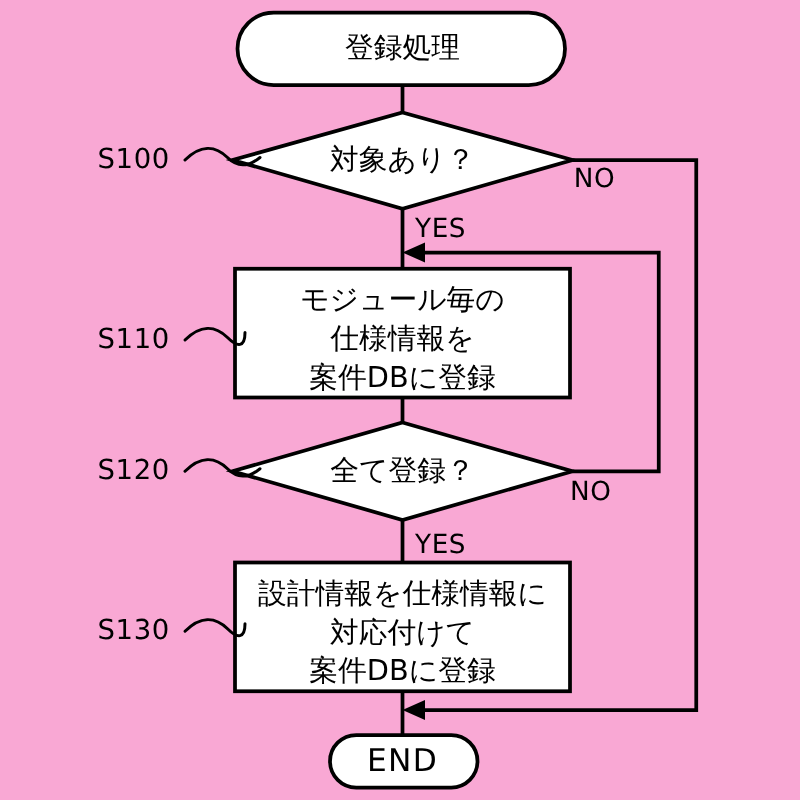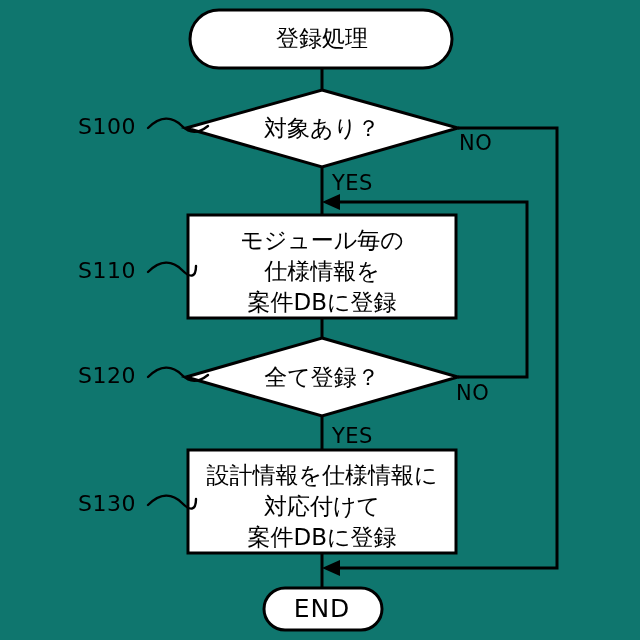--- a/index.html
+++ b/index.html
@@ -4,21 +4,21 @@
 <style>
   html, body {
     margin: 0;
     padding: 0;
     background: #ffffff;
   }
   #canvas {
     position: relative;
     width: 640px;
     height: 640px;
-    background: #0f766e;
+    background: #f9a8d4;
     overflow: hidden;
     font-family: "DejaVu Sans", "Liberation Sans", sans-serif;
   }
   svg.flow {
     position: absolute;
     top: 0;
     left: 0;
     width: 640px;
     height: 640px;
   }

